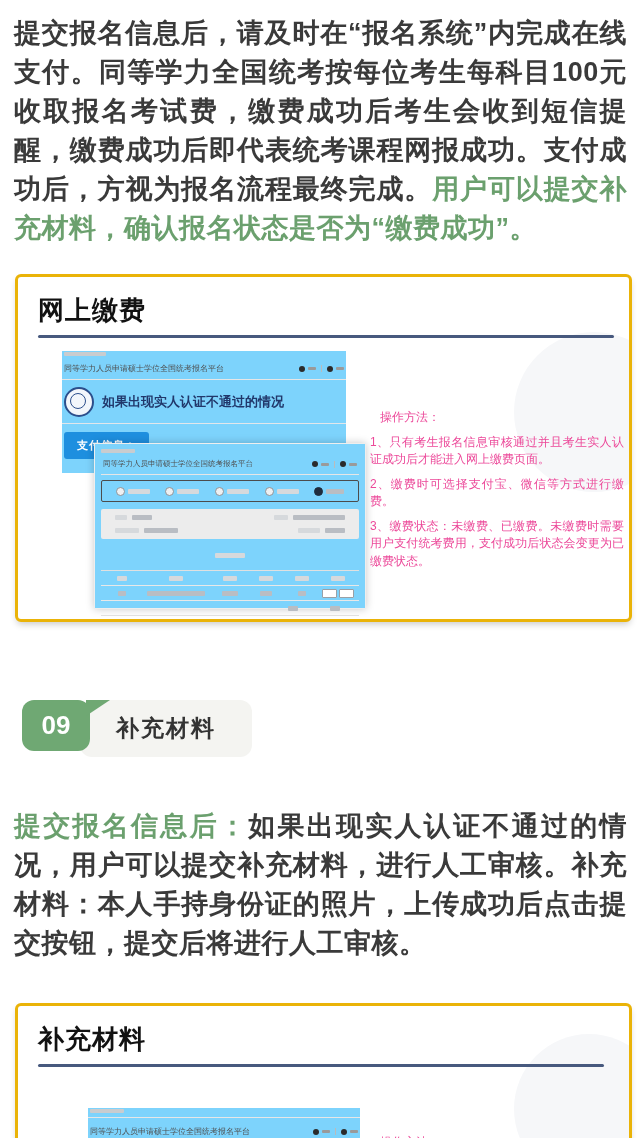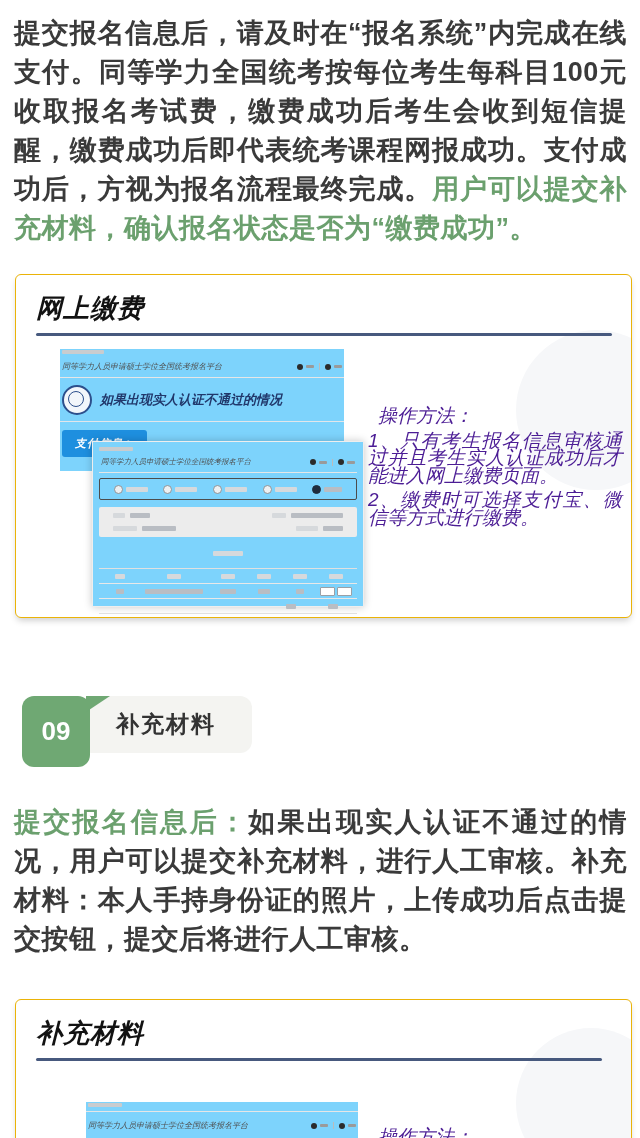--- a/index.html
+++ b/index.html
@@ -11,25 +11,24 @@
   
   .para{
     margin:14px 13px 0 14px;
     font-size:27px;line-height:39px;color:#3a3a3a;
     font-weight:600;text-align:justify;letter-spacing:0.5px;
   }
   .para .hl{color:#6ba06e;font-weight:700;}
   
   .card{
     position:relative;background:#fff;
-    border:1px solid #eab308;border-radius:6px;
+    border:3px solid #eab308;border-radius:6px;
     box-shadow:0 4px 7px -2px rgba(0,0,0,.22);
     margin-left:15px;margin-right:8px;
     overflow:hidden;
-    font-style:italic;
   }
   .card1{margin-top:26px;height:342px;}
   .card2{margin-top:40px;height:280px;}
   .card-title{
     position:absolute;left:20px;top:16px;
     font-size:26px;font-weight:700;color:#121212;letter-spacing:1px;
   }
   .card-rule{
     position:absolute;left:20px;top:58px;height:3px;
     background:#47597e;border-radius:2px;
@@ -95,36 +94,36 @@
   .fp-pair{display:flex;align-items:center;gap:5px;}
   .center-label{text-align:center;margin-top:7px;}
   .mini-table{margin-top:6px;border:1px solid #e0e0e0;border-left:none;border-right:none;}
   .mt-row{display:flex;align-items:center;height:14px;border-bottom:1px solid #e8e8e8;padding:0 3px;}
   .mt-row:last-child{border-bottom:none;}
   .mt-cell{flex:1;display:flex;justify-content:center;align-items:center;gap:2px;}
   .mt-btn{display:inline-block;border:1px solid #9aa0a6;border-radius:1px;width:13px;height:7px;background:#fff;}
   
   .instructions{
     position:absolute;left:352px;width:258px;
-    font-size:19px;line-height:17.5px;color:#4c1d95;
+    font-size:12px;line-height:17.5px;color:#ec4899;
   }
   .card1 .instructions{top:132px;}
   .card2 .instructions{top:128px;}
   .instructions .ins-title{margin:0 0 7px 10px;}
   .instructions p{margin:0 4px 7px 0;text-align:justify;}
   
   .badge-row{position:relative;margin:78px 0 0 22px;height:57px;width:240px;}
   .badge-label{
     position:absolute;left:58px;top:0;width:172px;height:57px;
     background:#f4f4f1;border-radius:12px;
     display:flex;align-items:center;justify-content:center;
     font-size:23px;font-weight:700;color:#333;letter-spacing:2px;
   }
   .badge-num{
-    position:absolute;left:0;top:0;width:68px;height:71px;
+    position:absolute;left:0;top:0;width:68px;height:51px;
     background:#6fa873;border-radius:12px;
     display:flex;align-items:center;justify-content:center;
     font-size:26px;font-weight:700;color:#fff;
   }
   .badge-notch{
     position:absolute;left:64px;top:0;width:0;height:0;
     border-top:16px solid #6fa873;border-right:24px solid transparent;
   }
   .para2{margin-top:50px;}
   
@@ -271,20 +270,21 @@
           </span>
       </div>
     </div>
 
   </div>
 
   <div class="instructions">
     <p class="ins-title">操作方法：</p>
     <p>1、只有考生报名信息审核通过并且考生实人认证成功后才能进入网上缴费页面。</p>
     <p>2、缴费时可选择支付宝、微信等方式进行缴费。</p>
+    <p>3、缴费状态：未缴费、已缴费。未缴费时需要用户支付统考费用，支付成功后状态会变更为已缴费状态。</p>
   </div>
 </div>
 
 <div class="badge-row">
   <div class="badge-label">补充材料</div>
   <div class="badge-num">09</div>
   <div class="badge-notch"></div>
 </div>
 
 <div class="para para2">

